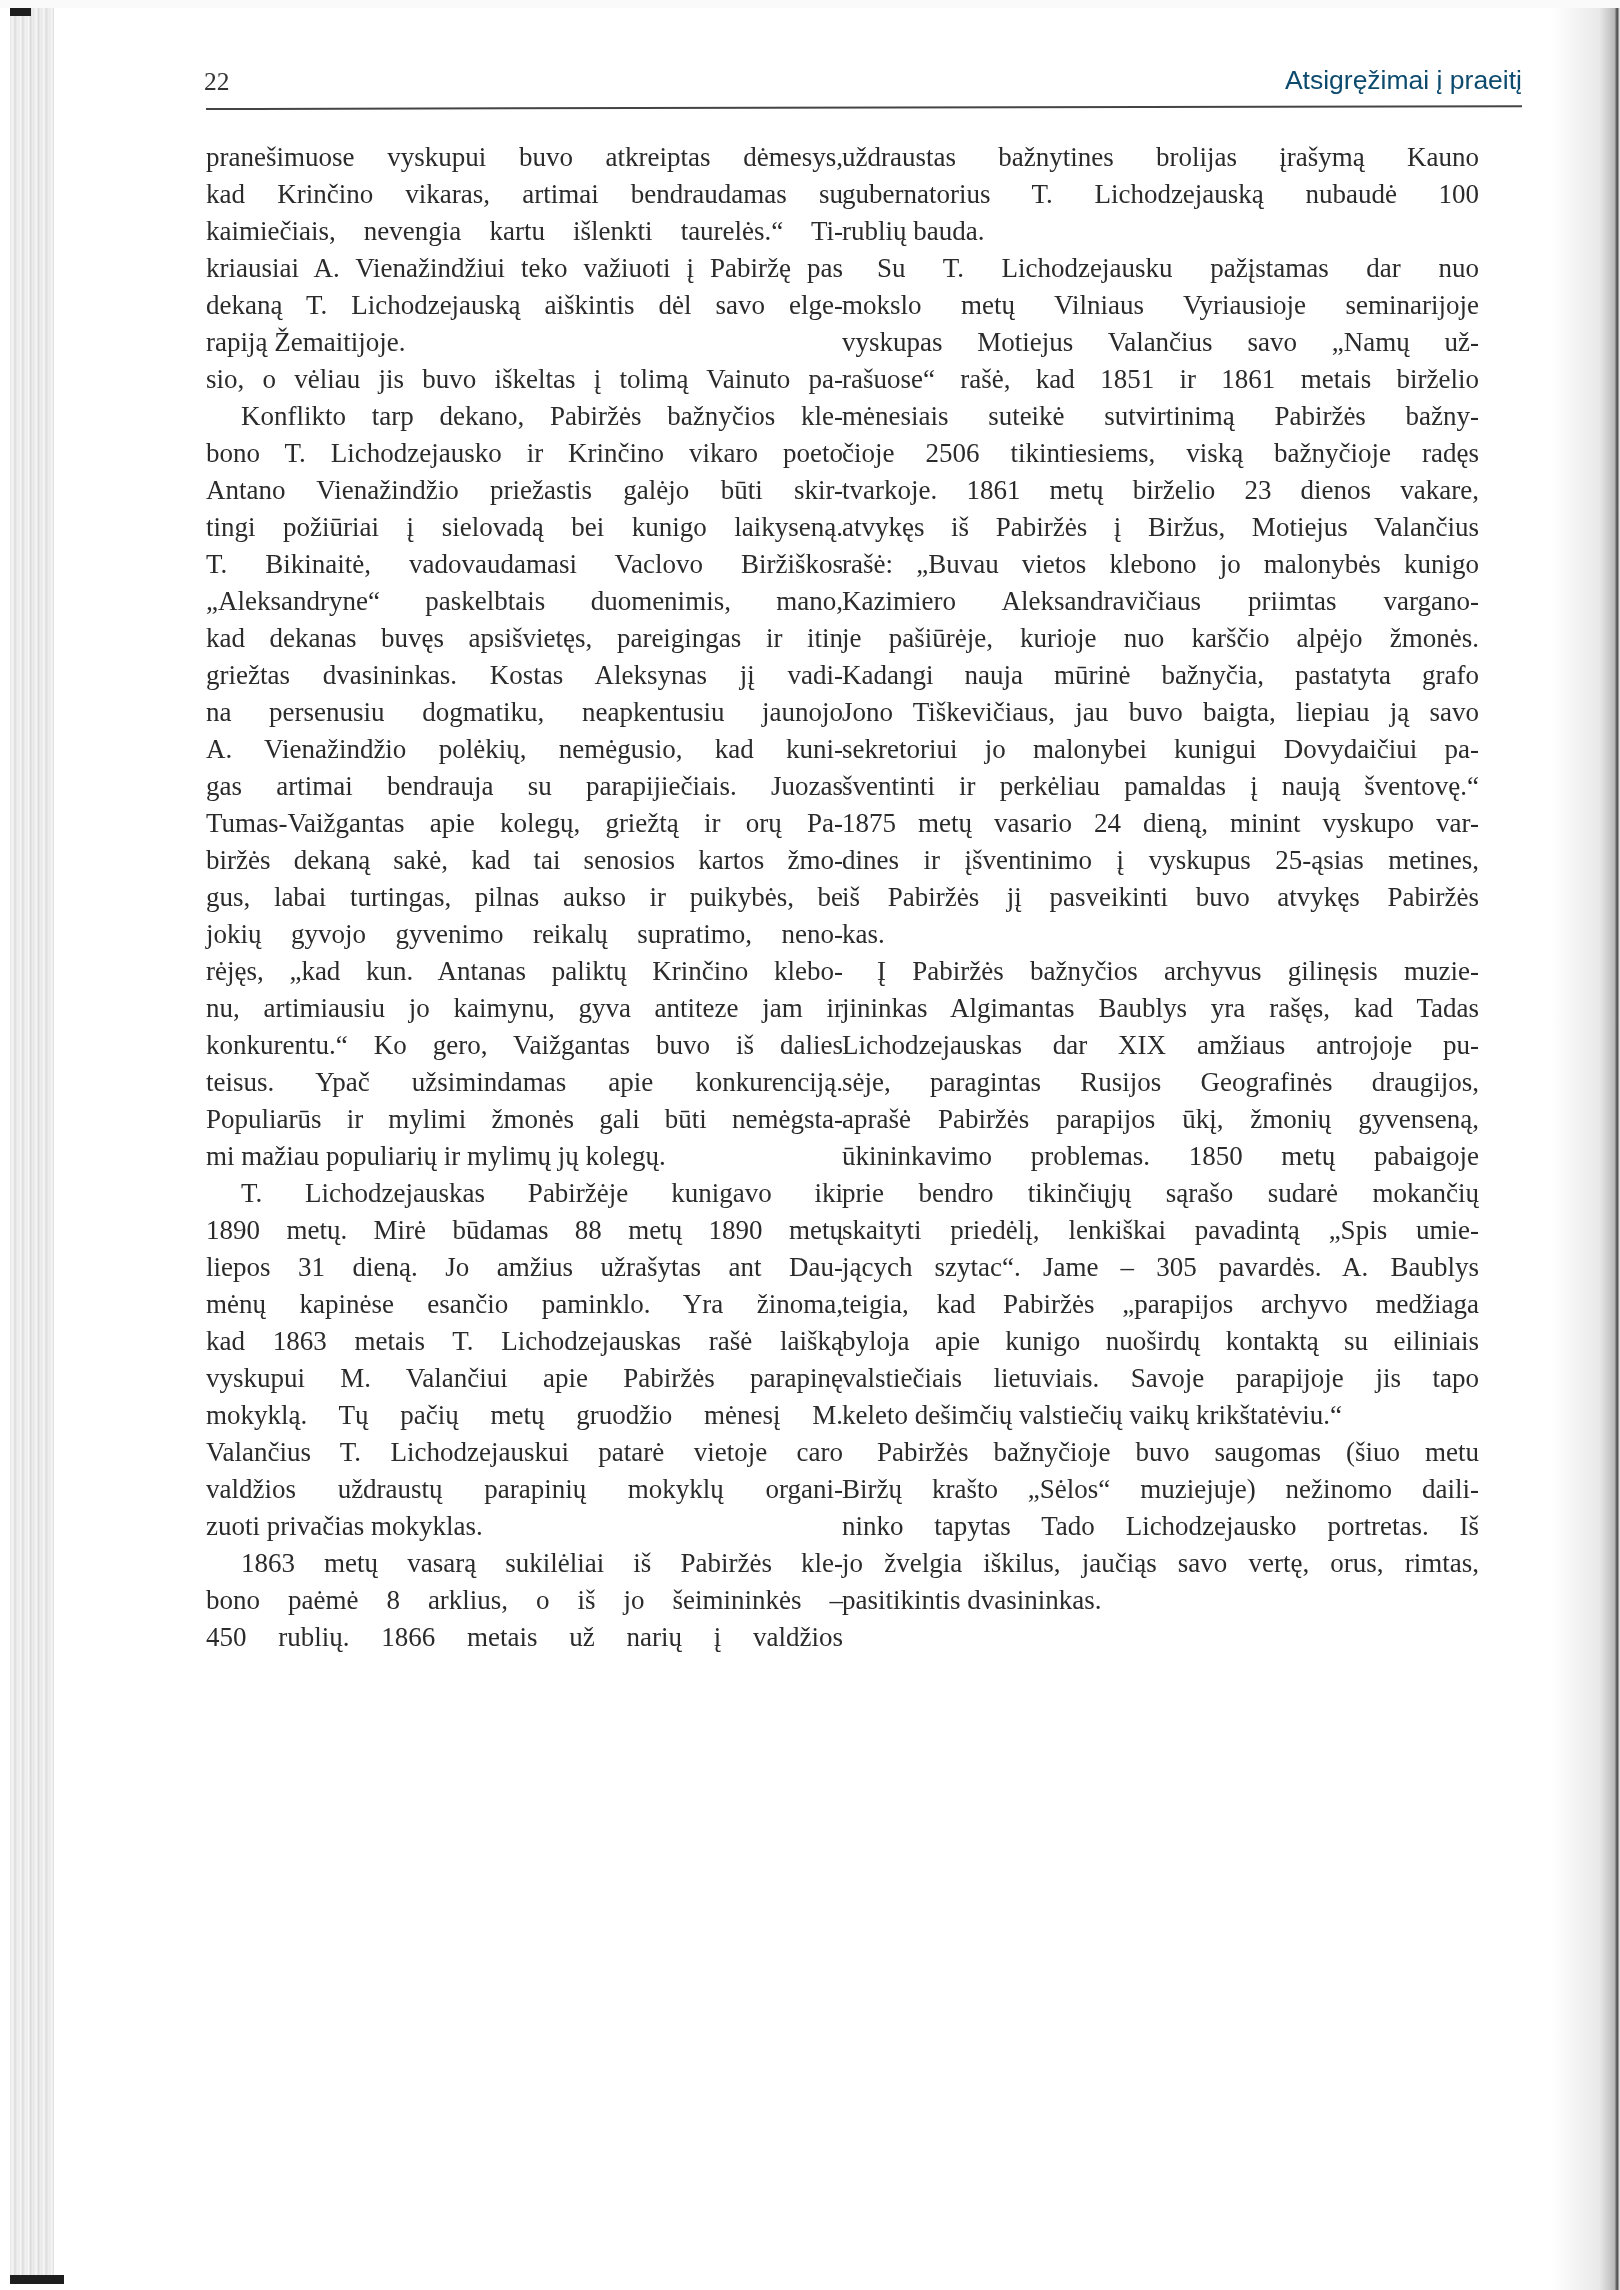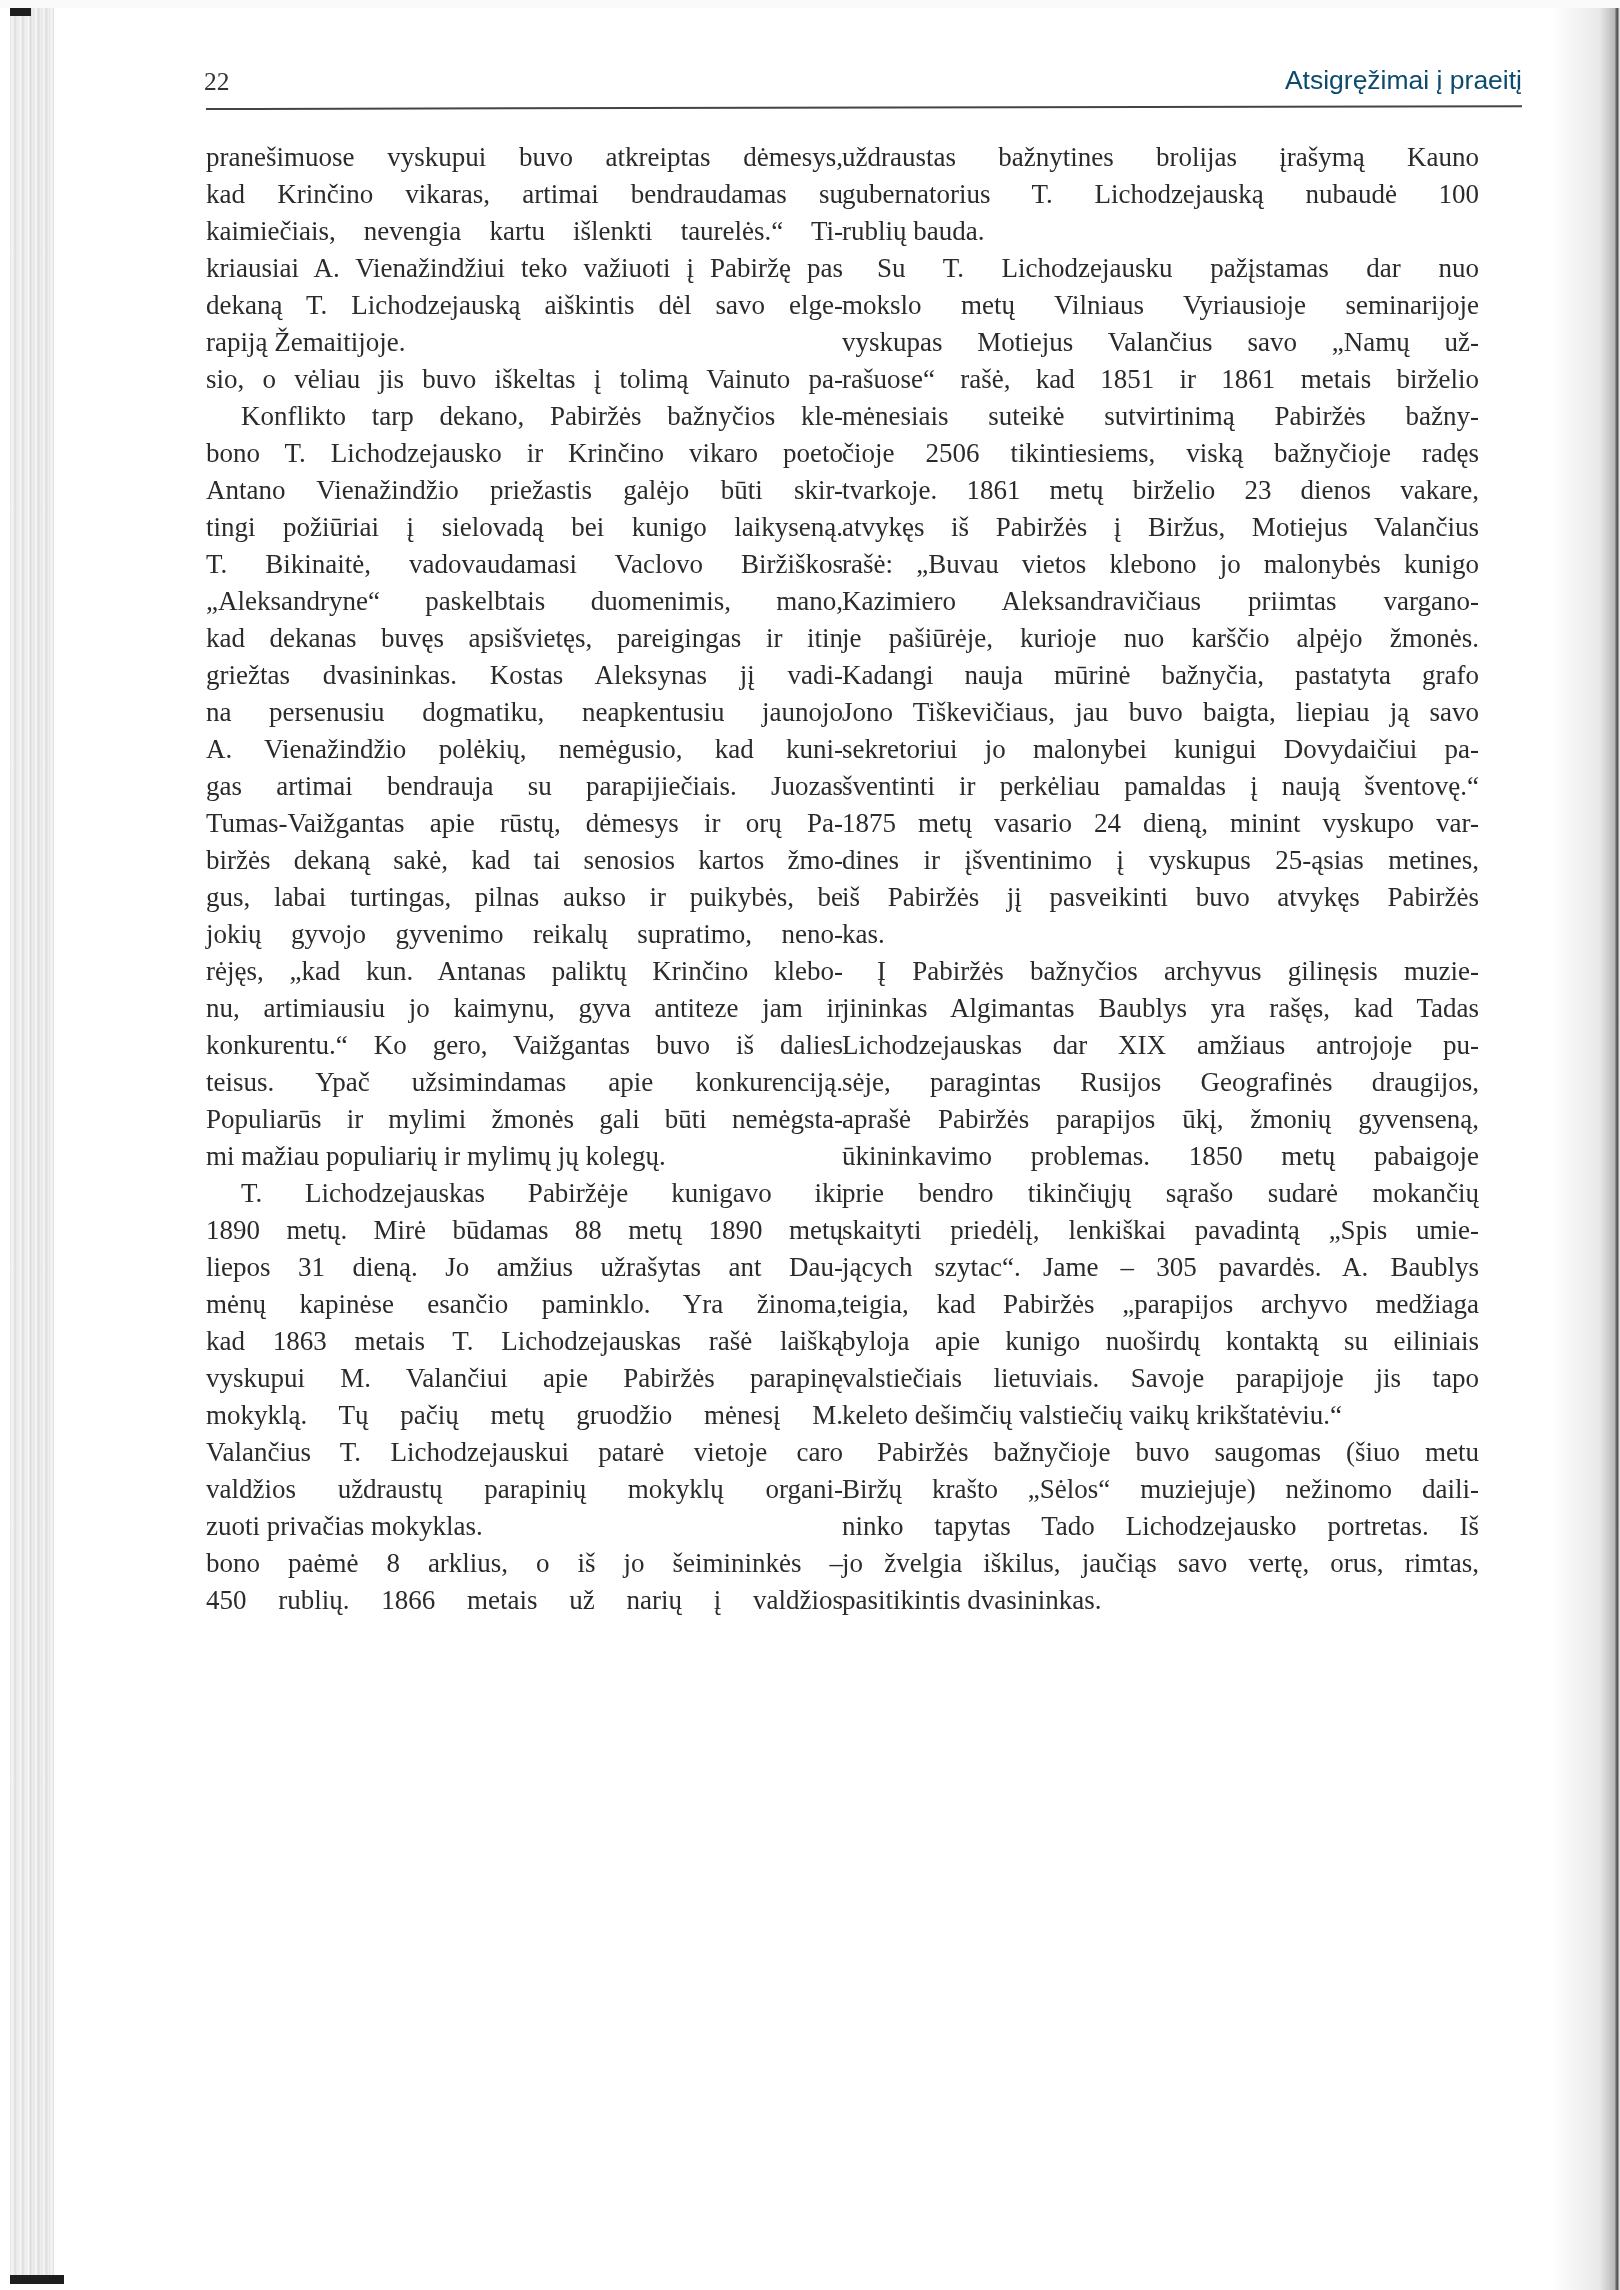--- a/index.html
+++ b/index.html
@@ -63,40 +63,41 @@
     <div class="line">bono T. Lichodzejausko ir Krinčino vikaro poeto</div>
     <div class="line">Antano Vienažindžio priežastis galėjo būti skir-</div>
     <div class="line">tingi požiūriai į sielovadą bei kunigo laikyseną.</div>
     <div class="line">T. Bikinaitė, vadovaudamasi Vaclovo Biržiškos</div>
     <div class="line">„Aleksandryne“ paskelbtais duomenimis, mano,</div>
     <div class="line">kad dekanas buvęs apsišvietęs, pareigingas ir itin</div>
     <div class="line">griežtas dvasininkas. Kostas Aleksynas jį vadi-</div>
     <div class="line">na persenusiu dogmatiku, neapkentusiu jaunojo</div>
     <div class="line">A. Vienažindžio polėkių, nemėgusio, kad kuni-</div>
     <div class="line">gas artimai bendrauja su parapijiečiais. Juozas</div>
-    <div class="line">Tumas-Vaižgantas apie rūstų, dėmesys ir orų Pa-</div>
+    <div class="line">Tumas-Vaižgantas apie kolegų, griežtą ir orų Pa-</div>
     <div class="line">biržės dekaną sakė, kad tai senosios kartos žmo-</div>
     <div class="line">gus, labai turtingas, pilnas aukso ir puikybės, be</div>
     <div class="line">jokių gyvojo gyvenimo reikalų supratimo, neno-</div>
     <div class="line">rėjęs, „kad kun. Antanas paliktų Krinčino klebo-</div>
     <div class="line">nu, artimiausiu jo kaimynu, gyva antiteze jam ir</div>
     <div class="line">konkurentu.“ Ko gero, Vaižgantas buvo iš dalies</div>
     <div class="line">teisus. Ypač užsimindamas apie konkurenciją.</div>
     <div class="line">Populiarūs ir mylimi žmonės gali būti nemėgsta-</div>
     <div class="line last">mi mažiau populiarių ir mylimų jų kolegų.</div>
     <div class="line indent">T. Lichodzejauskas Pabiržėje kunigavo iki</div>
     <div class="line">1890 metų. Mirė būdamas 88 metų 1890 metų</div>
     <div class="line">liepos 31 dieną. Jo amžius užrašytas ant Dau-</div>
     <div class="line">mėnų kapinėse esančio paminklo. Yra žinoma,</div>
     <div class="line">kad 1863 metais T. Lichodzejauskas rašė laišką</div>
     <div class="line">vyskupui M. Valančiui apie Pabiržės parapinę</div>
     <div class="line">mokyklą. Tų pačių metų gruodžio mėnesį M.</div>
     <div class="line">Valančius T. Lichodzejauskui patarė vietoje caro</div>
     <div class="line">valdžios uždraustų parapinių mokyklų organi-</div>
     <div class="line last">zuoti privačias mokyklas.</div>
+    <div class="line indent">1863 metų vasarą sukilėliai iš Pabiržės kle-</div>
     <div class="line">bono paėmė 8 arklius, o iš jo šeimininkės –</div>
     <div class="line">450 rublių. 1866 metais už narių į valdžios</div>
   </div>
 <div class="column col-right" id="col-right">
     <div class="line">uždraustas bažnytines brolijas įrašymą Kauno</div>
     <div class="line">gubernatorius T. Lichodzejauską nubaudė 100</div>
     <div class="line last">rublių bauda.</div>
     <div class="line indent">Su T. Lichodzejausku pažįstamas dar nuo</div>
     <div class="line">mokslo metų Vilniaus Vyriausioje seminarijoje</div>
     <div class="line">vyskupas Motiejus Valančius savo „Namų už-</div>

